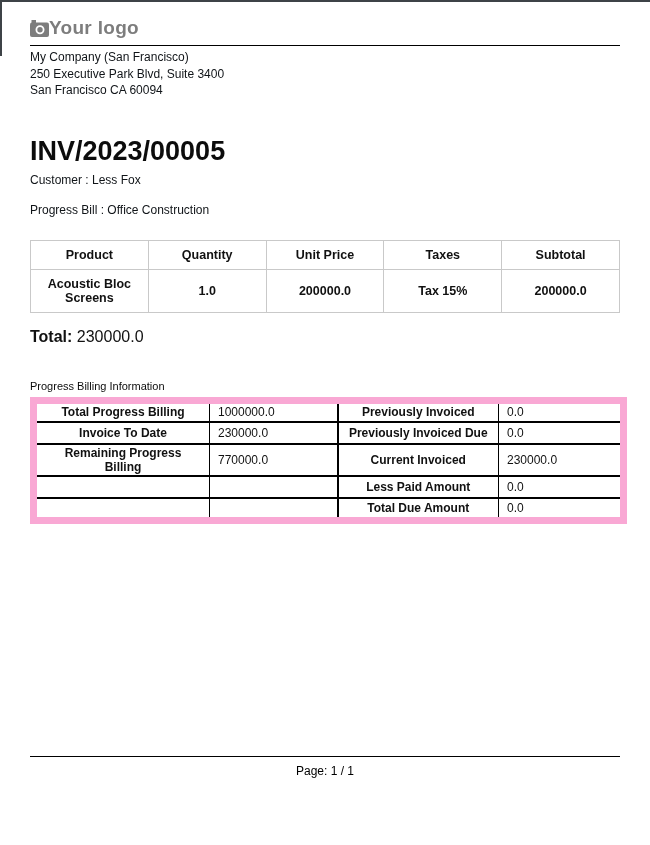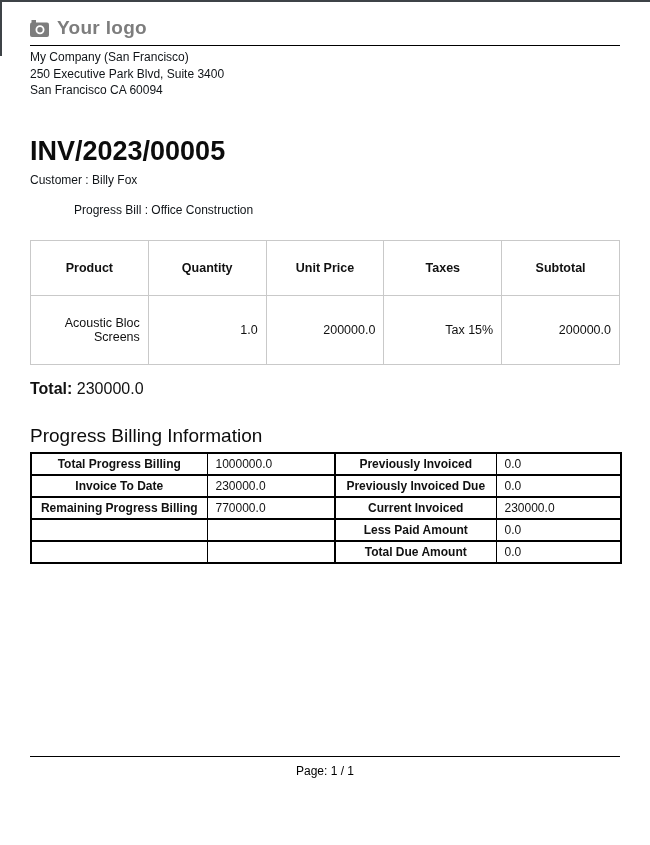--- a/index.html
+++ b/index.html
@@ -17,52 +17,52 @@
     background: #3e4347;
   }
   .frame-left {
     position: absolute; top: 0; left: 0;
     width: 2px; height: 56px;
     background: #3e4347;
   }
   .content { padding: 15px 30px 0 30px; }
 
   
-  .logo-row { display: flex; align-items: center; gap: 8px; height: 26px; }
+  .logo-row { display: flex; align-items: center; gap: 0; height: 26px; }
   .logo-text {
     font-size: 19px; font-weight: bold; color: #7d7d7d; letter-spacing: 0.3px;
   }
   .header-divider { border: none; border-top: 1px solid #000000; margin-top: 4px; }
   .address { margin-top: 3px; font-size: 12px; line-height: 16.5px; color: #101418; }
 
   
   .inv-title { margin-top: 37px; font-size: 27px; font-weight: bold; color: #0c0c0c; line-height: 31px; }
   .meta-line { font-size: 12px; color: #101418; }
   .meta-customer { margin-top: 6px; }
-  .meta-gap { margin-top: 16px; margin-left: 44px; }
+  .meta-gap { margin-top: 16px; }
 
   table.product-table {
     width: 100%; border-collapse: collapse; margin-top: 23px;
     font-size: 12.5px; table-layout: fixed;
   }
   table.product-table th, table.product-table td {
-    border: 1px solid #c9c9c9; padding: 20px 8px; height: 21px;
+    border: 1px solid #c9c9c9; padding: 7px 8px; height: 21px;
   }
   table.product-table th { font-weight: bold; text-align: center; }
-  table.product-table td { text-align: right; font-weight: normal; }
+  table.product-table td { text-align: center; font-weight: bold; }
 
   .total-line { margin-top: 15px; font-size: 16px; }
   .total-line .total-label { font-weight: bold; }
 
-  .pb-heading { margin-top: 27px; font-size: 19px; font-weight: normal; color: #0c0c0c; }
+  .pb-heading { margin-top: 34px; font-size: 11px; font-weight: normal; color: #0c0c0c; }
 
   table.progress-table {
     width: 100%; border-collapse: collapse; margin-top: 5px;
     font-size: 12px; table-layout: fixed;
-    border: 2px solid #f9a8d4;
+    border: 7px solid #f9a8d4;
   }
   table.progress-table td {
     border: 2px solid #000000; height: 22px; padding: 1px 8px;
   }
   table.progress-table td.plabel { font-weight: bold; text-align: center; border-right-width: 1px; }
   table.progress-table td.pvalue { font-weight: normal; text-align: left; border-left-width: 1px; }
 
   
   .footer { position: absolute; left: 30px; right: 30px; top: 756px; }
   .footer-divider { border: none; border-top: 1px solid #000000; }
@@ -88,21 +88,21 @@
   </div>
   <hr class="header-divider">
 
   <div class="address">
     <div>My Company (San Francisco)</div>
     <div>250 Executive Park Blvd, Suite 3400</div>
     <div>San Francisco CA 60094</div>
   </div>
 
   <div class="inv-title">INV/2023/00005</div>
-  <div class="meta-line meta-customer">Customer : Billy Fox</div>
+  <div class="meta-line meta-customer">Customer : Less Fox</div>
   <div class="meta-line meta-gap">Progress Bill : Office Construction</div>
 
   <table class="product-table">
     <thead>
       <tr>
         <th>Product</th>
         <th>Quantity</th>
         <th>Unit Price</th>
         <th>Taxes</th>
         <th>Subtotal</th>

